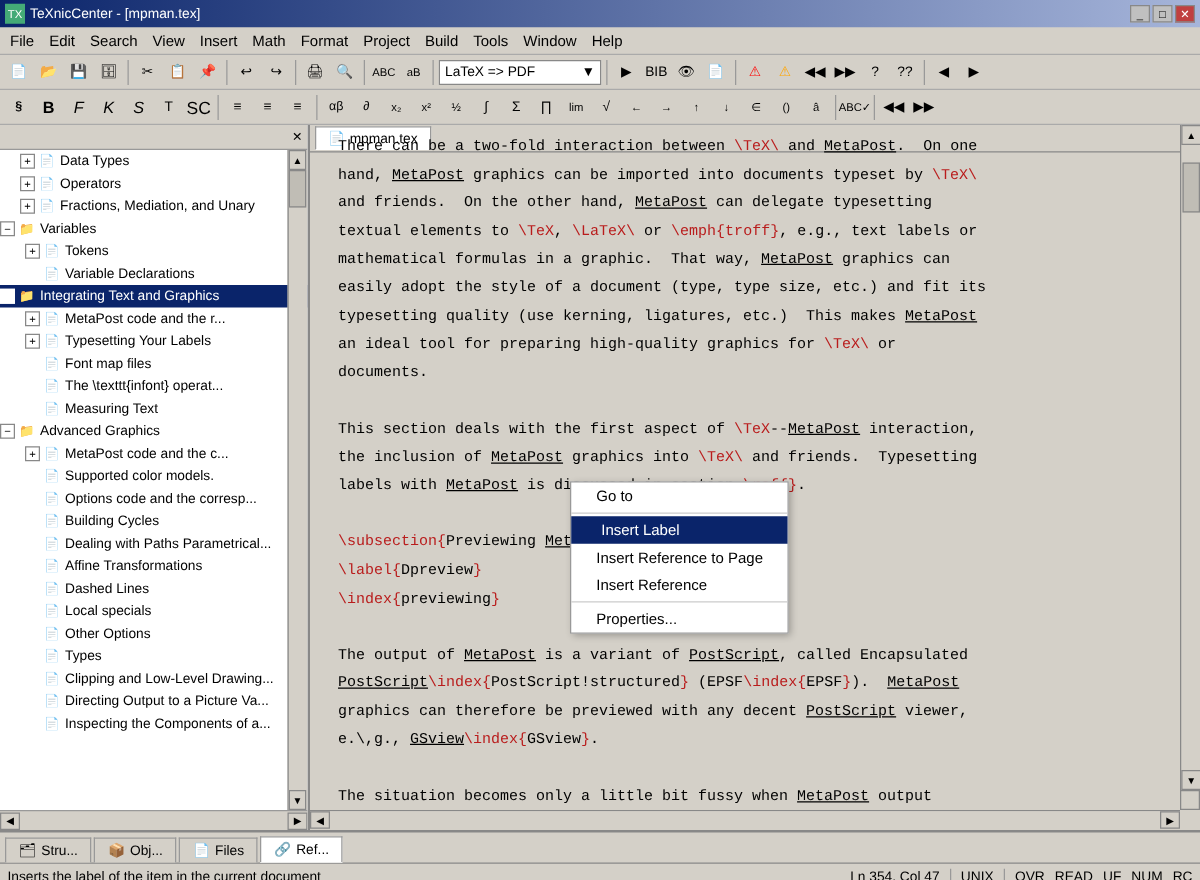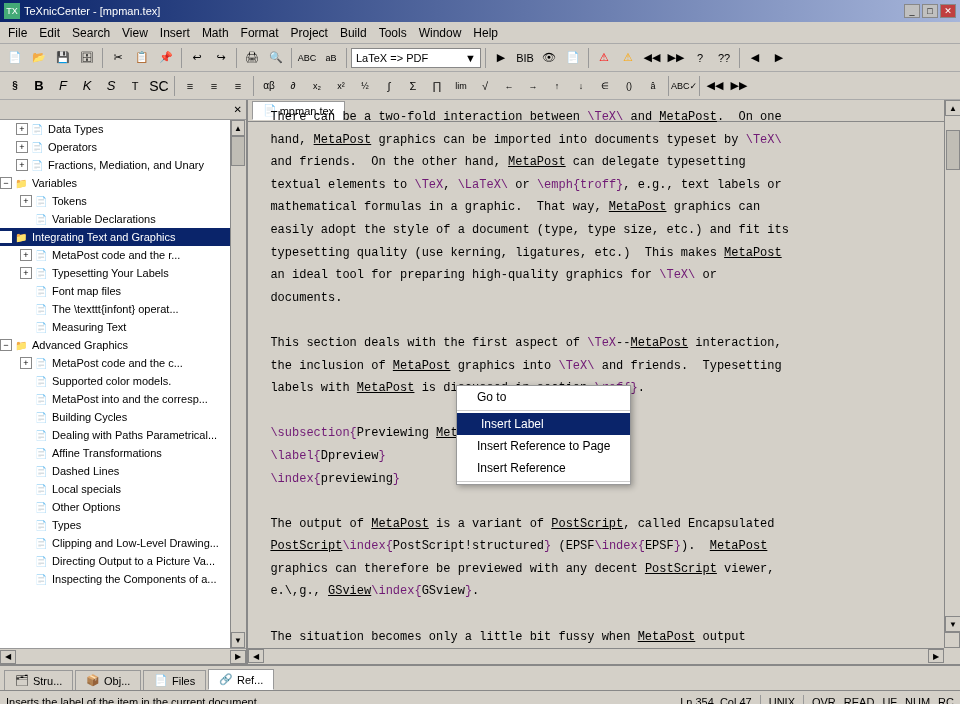--- a/index.html
+++ b/index.html
@@ -125,21 +125,21 @@
     
     .sidebar-hscroll {
       height: 16px;
       background: #d4d0c8;
       border-top: 1px solid #999;
       display: flex;
       align-items: center;
     }
 
     .code-text { font-family: 'Courier New', monospace; font-size: 12px; }
-    .kw-blue { color: #701a75; }
+    .kw-blue { color: #b91c1c; }
     .underline { text-decoration: underline; }
 
     
     .context-menu {
       position: absolute;
       top: 285px;
       left: 208px;
       background: white;
       border: 1px solid #999;
       box-shadow: 2px 2px 6px rgba(0,0,0,0.3);
@@ -471,21 +471,21 @@
 
       <div class="tree-item">
         <span class="tree-indent" style="width:20px;"></span>
         <span class="tree-icon" style="margin-left:14px;">📄</span>
         <span class="tree-label">Supported color models.</span>
       </div>
 
       <div class="tree-item">
         <span class="tree-indent" style="width:20px;"></span>
         <span class="tree-icon" style="margin-left:14px;">📄</span>
-        <span class="tree-label">MetaPost into and the corresp...</span>
+        <span class="tree-label">Options code and the corresp...</span>
       </div>
 
       <div class="tree-item">
         <span class="tree-indent" style="width:20px;"></span>
         <span class="tree-icon" style="margin-left:14px;">📄</span>
         <span class="tree-label">Building Cycles</span>
       </div>
 
       <div class="tree-item">
         <span class="tree-indent" style="width:20px;"></span>
@@ -616,20 +616,23 @@
       <div class="ctx-item selected-bg">
         <span>Insert Label</span>
       </div>
       <div class="ctx-item">
         <span>Insert Reference to Page</span>
       </div>
       <div class="ctx-item">
         <span>Insert Reference</span>
       </div>
       <div class="ctx-separator"></div>
+      <div class="ctx-item">
+        <span>Properties...</span>
+      </div>
     </div>
   </div>
 </div>
 
 <div class="bottom-tabs">
   <div class="bottom-tab">
     <span>🗂</span>
     <span>Stru...</span>
   </div>
   <div class="bottom-tab">

